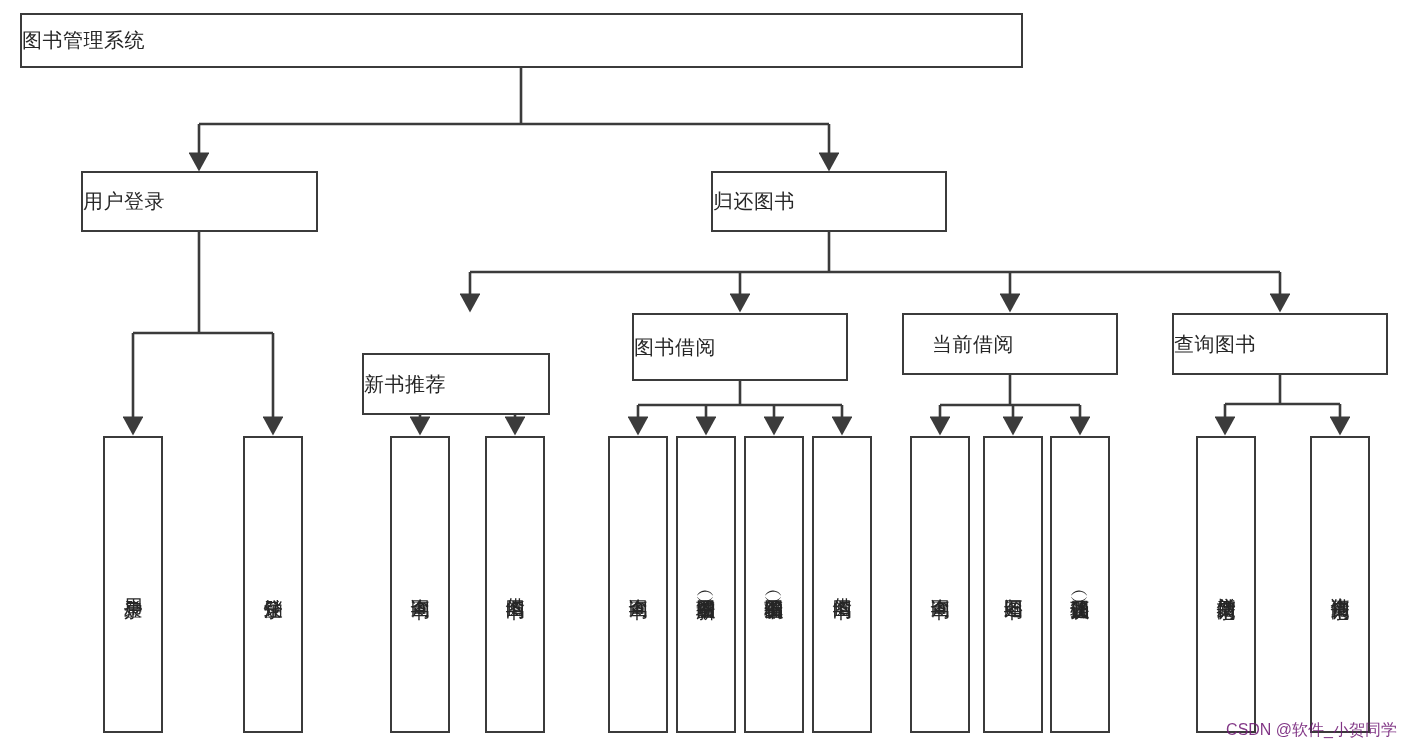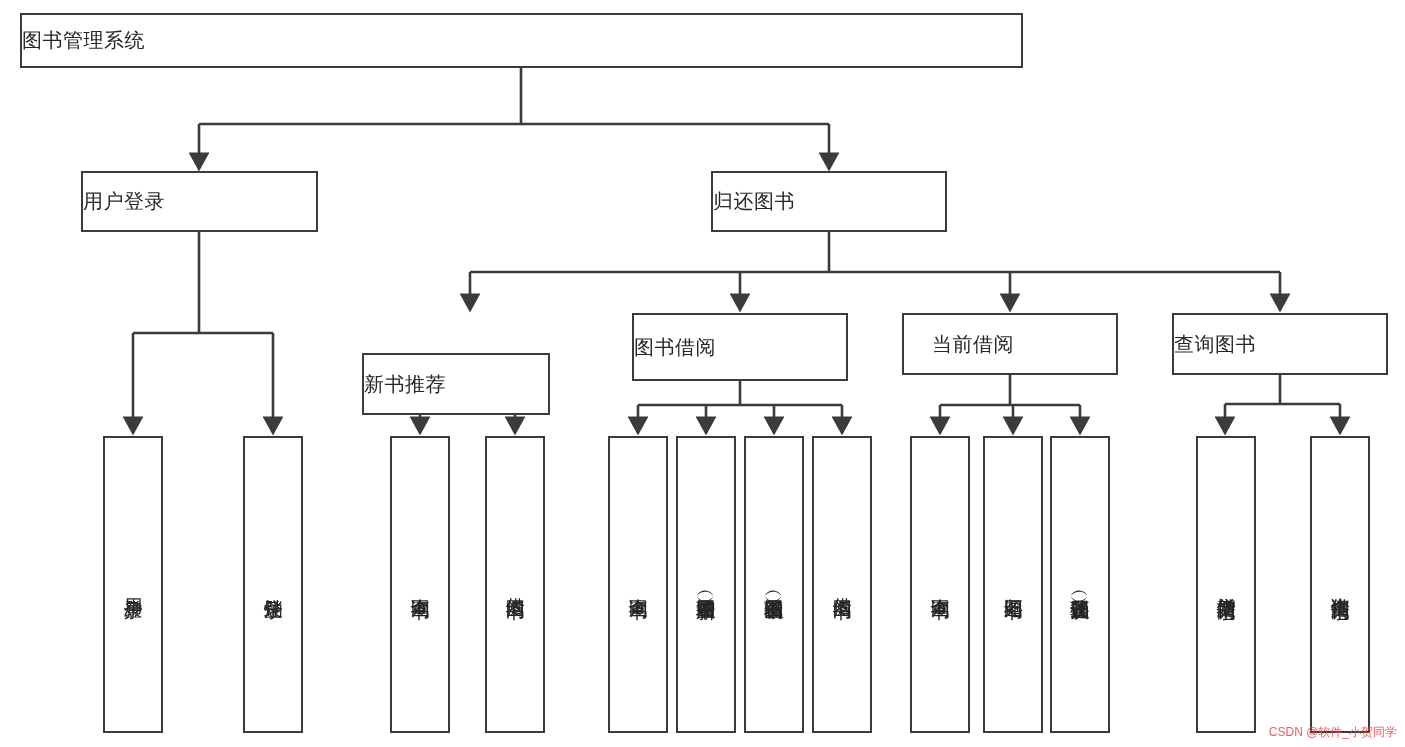--- a/index.html
+++ b/index.html
@@ -61,22 +61,22 @@
   }
   .node.leaf.tight .node-label {
     font-size: 19px;
     line-height: 1.02;
     letter-spacing: 0px;
   }
   #watermark {
     position: absolute;
     right: 8px;
     bottom: 6px;
-    font-size: 12px;
-    color: #ef4444;
+    font-size: 16px;
+    color: #701a75;
     opacity: 0.88;
     white-space: nowrap;
     z-index: 5;
     font-family: "Liberation Sans", "DejaVu Sans", sans-serif;
   }
 </style>
 </head>
 <body>
 
 <div id="diagram-root">

